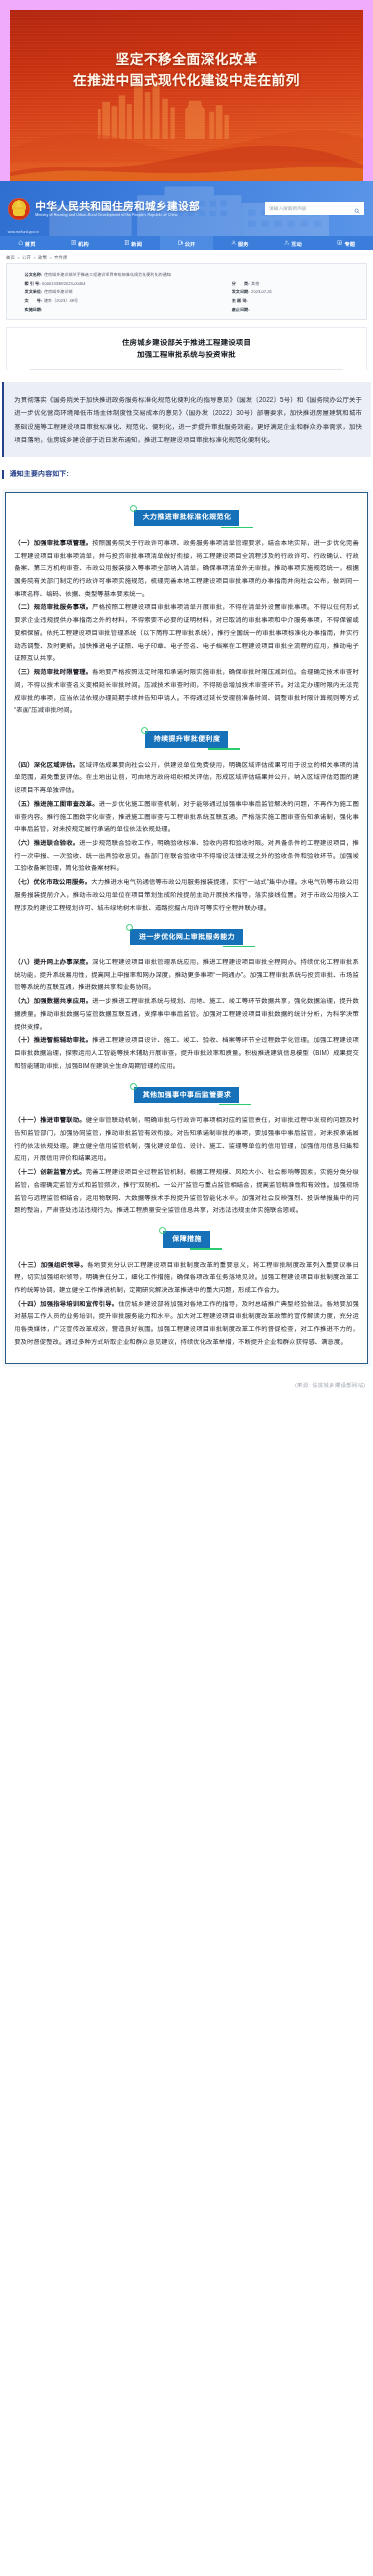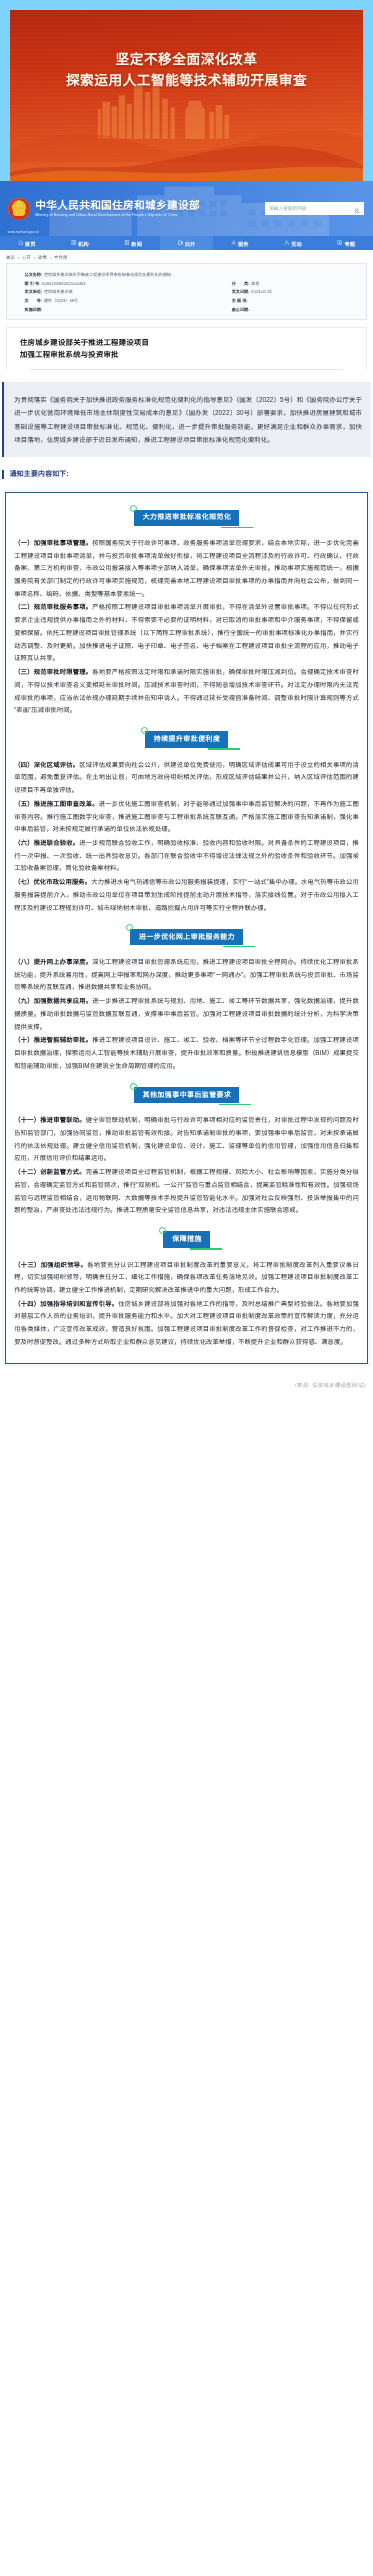--- a/index.html
+++ b/index.html
@@ -11,21 +11,21 @@
     -webkit-font-smoothing: antialiased;
   }
   body { width: 373px; overflow-x: hidden; }
 
   
   .banner {
     position: relative;
     width: 100%;
     height: 181px;
     padding: 10px 10px 0 10px;
-    background: #7dd3fc;
+    background: #f0abfc;
     overflow: hidden;
   }
   .banner-inner {
     position: relative;
     width: 100%;
     height: 171px;
     background: linear-gradient(175deg, #b3250f 0%, #c7300f 28%, #d8441a 58%, #e2591f 80%, #e2621f 100%);
     overflow: hidden;
   }
   .banner-texture {
@@ -100,21 +100,20 @@
     background: #f0c634;
     border-radius: 1.1px 1.1px 3.3px 3.3px;
     box-shadow: 0 -2.2px 0 -0.5px #e8b92c;
   }
   .gov-names { margin-left: 5.5px; flex: 1 1 auto; min-width: 0; }
   .gov-cn {
     font-size: 10.7px; font-weight: bold; color: #ffffff;
     letter-spacing: 0.3px; line-height: 1.15;
     text-shadow: 0 0.5px 1.1px rgba(0,0,0,.22);
     white-space: nowrap;
-    font-family: Liberation Mono, monospace;
   }
   .gov-en {
     font-size: 3.6px; color: #eaf2ff; margin-top: 1.6px;
     letter-spacing: 0.1px; white-space: nowrap;
   }
   .gov-url {
     position: absolute; left: 7.7px; bottom: 2.2px; z-index: 3;
     font-size: 3.3px; color: #dde9fb; letter-spacing: 0.1px;
   }
   .searchbox {
@@ -187,21 +186,21 @@
 
   
   .title-card {
     margin: 6.6px 6px 0 6px;
     border: 0.5px solid #e8ebf1;
     border-bottom: 0;
     background: #ffffff;
     padding: 9.3px 13px 0 13px;
   }
   .doc-title {
-    text-align: left;
+    text-align: center;
     font-size: 7.4px; font-weight: bold; color: #14181f;
     line-height: 1.65; letter-spacing: 0.2px;
   }
   .title-rule {
     margin: 7.7px 10px 0 10px;
     border-top: 0.5px solid #e3e7ee;
   }
 
   
   .intro {
@@ -291,21 +290,21 @@
 </style>
 </head>
 <body>
 
 <div class="banner">
   <div class="banner-inner">
     <div class="banner-texture"></div>
 
     <div class="banner-title">
       <div class="l1">坚定不移全面深化改革</div>
-      <div class="l3">探索运用人工智能等技术辅助开展审查</div>
+      <div class="l3">在推进中国式现代化建设中走在前列</div>
     </div>
 
     <div class="sky-city">
       <svg width="181" height="60" viewBox="0 0 330 110" aria-hidden="true">
         <g fill="#f08a43">
           <rect x="10" y="55" width="5" height="55"></rect>
           <rect x="18" y="42" width="14" height="68"></rect>
           <rect x="35" y="50" width="10" height="60"></rect>
           <rect x="48" y="30" width="12" height="80"></rect>
           <rect x="63" y="46" width="9" height="64"></rect>

